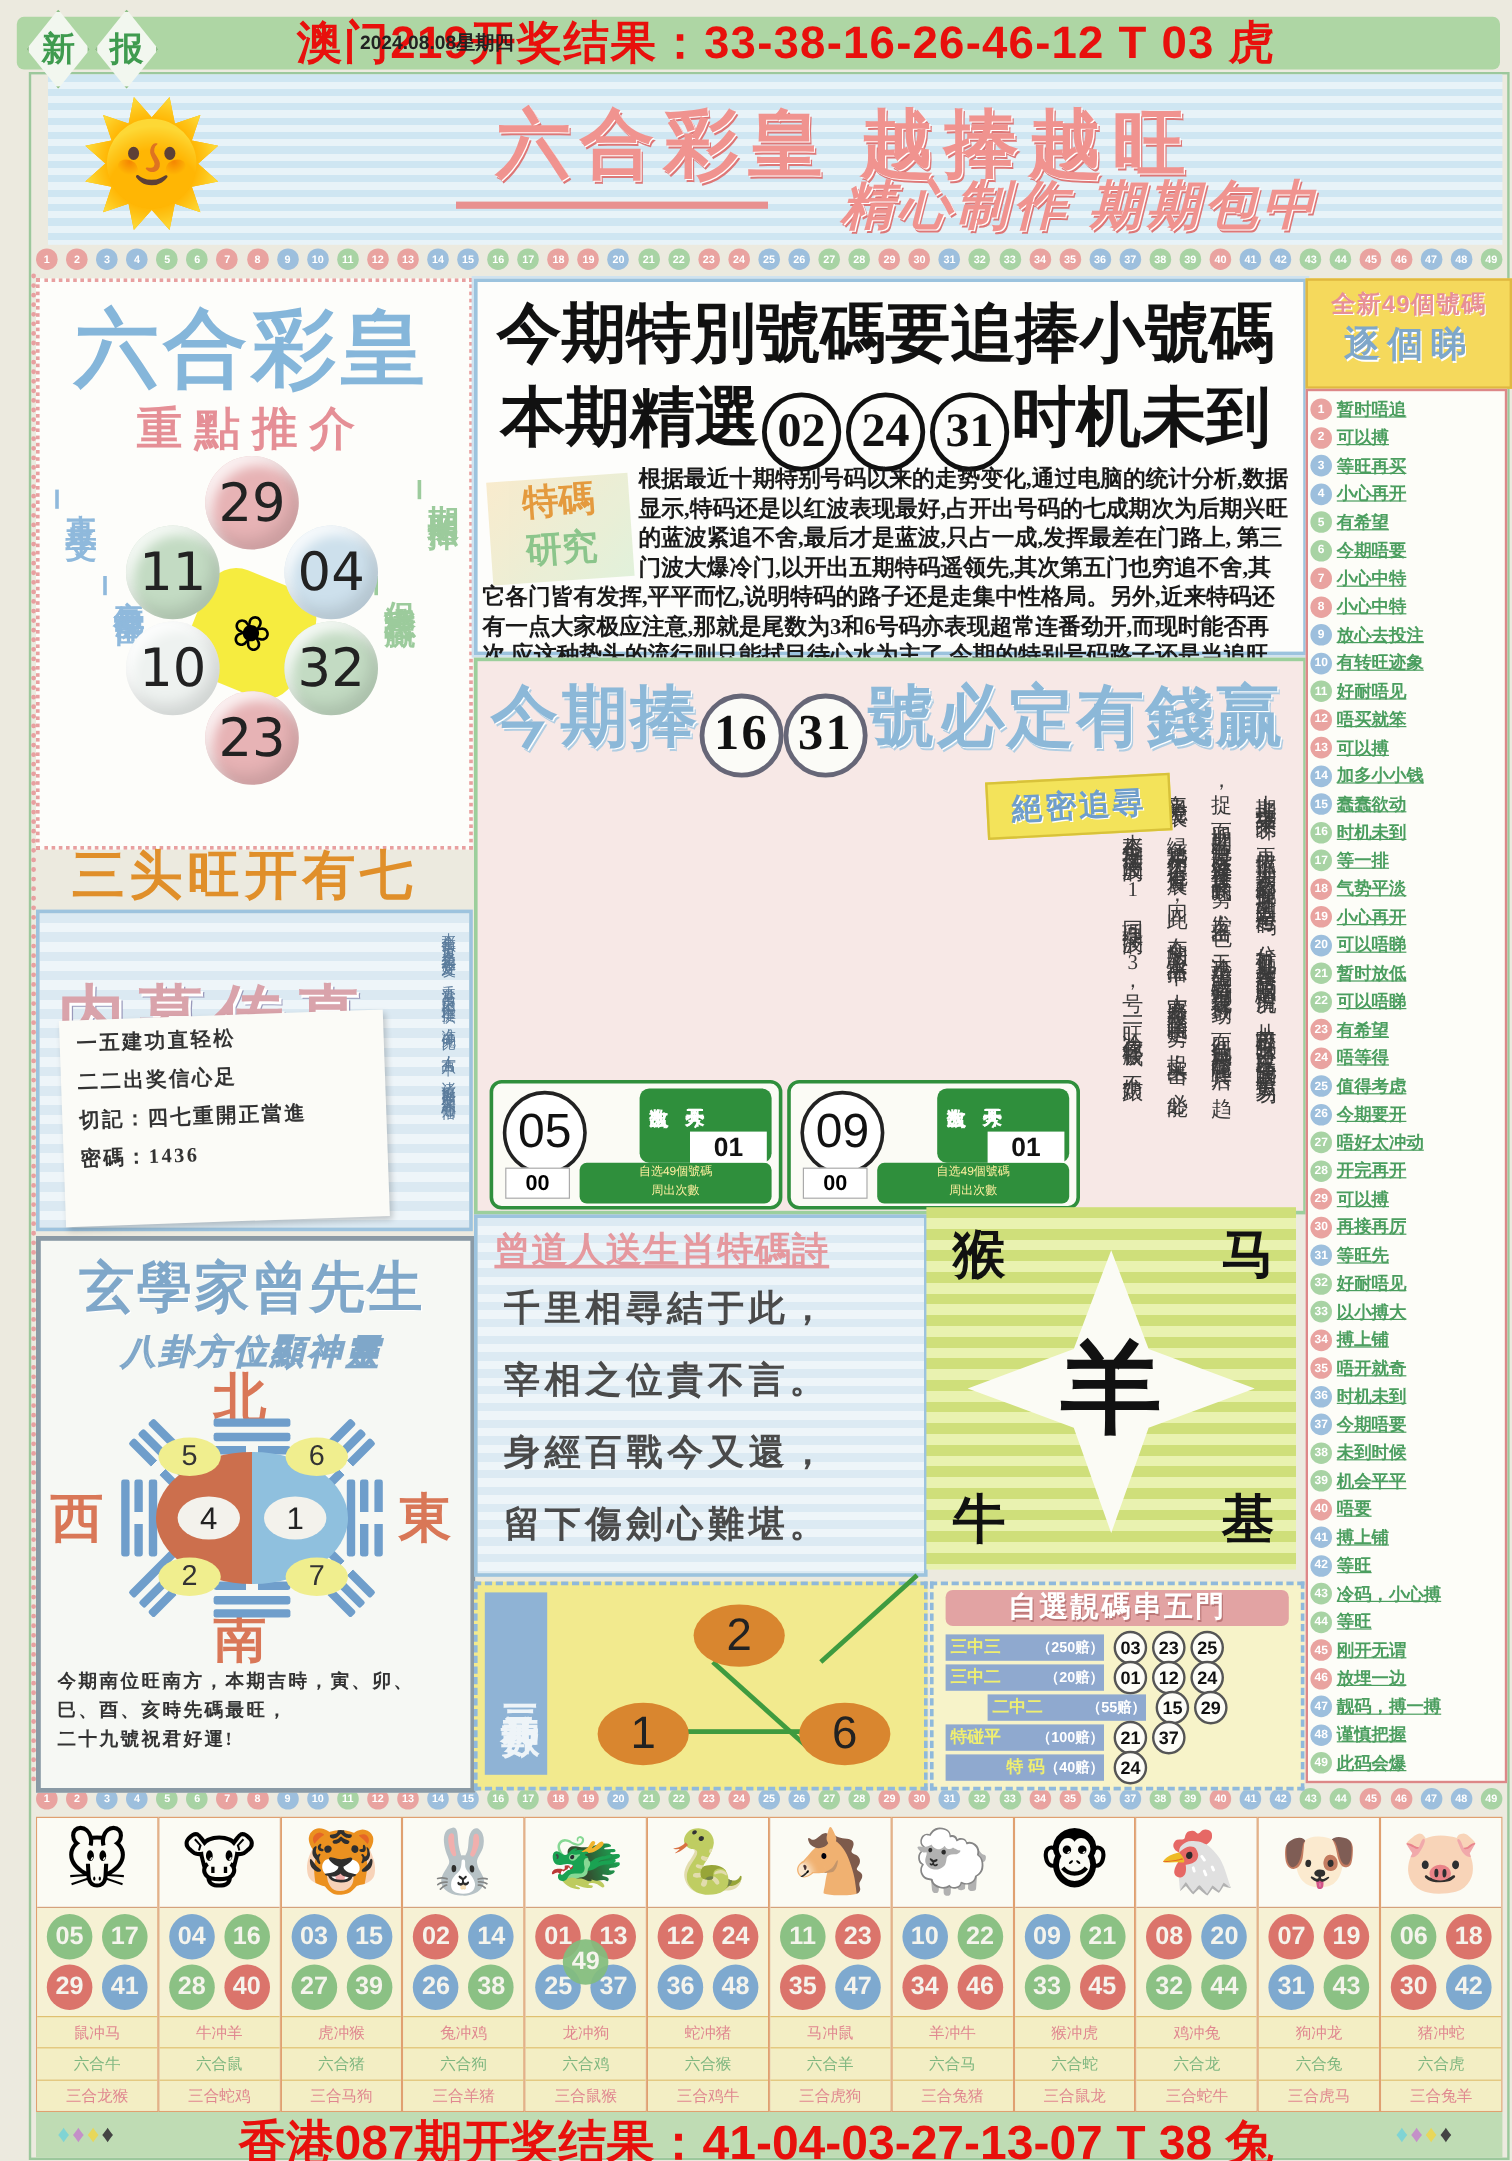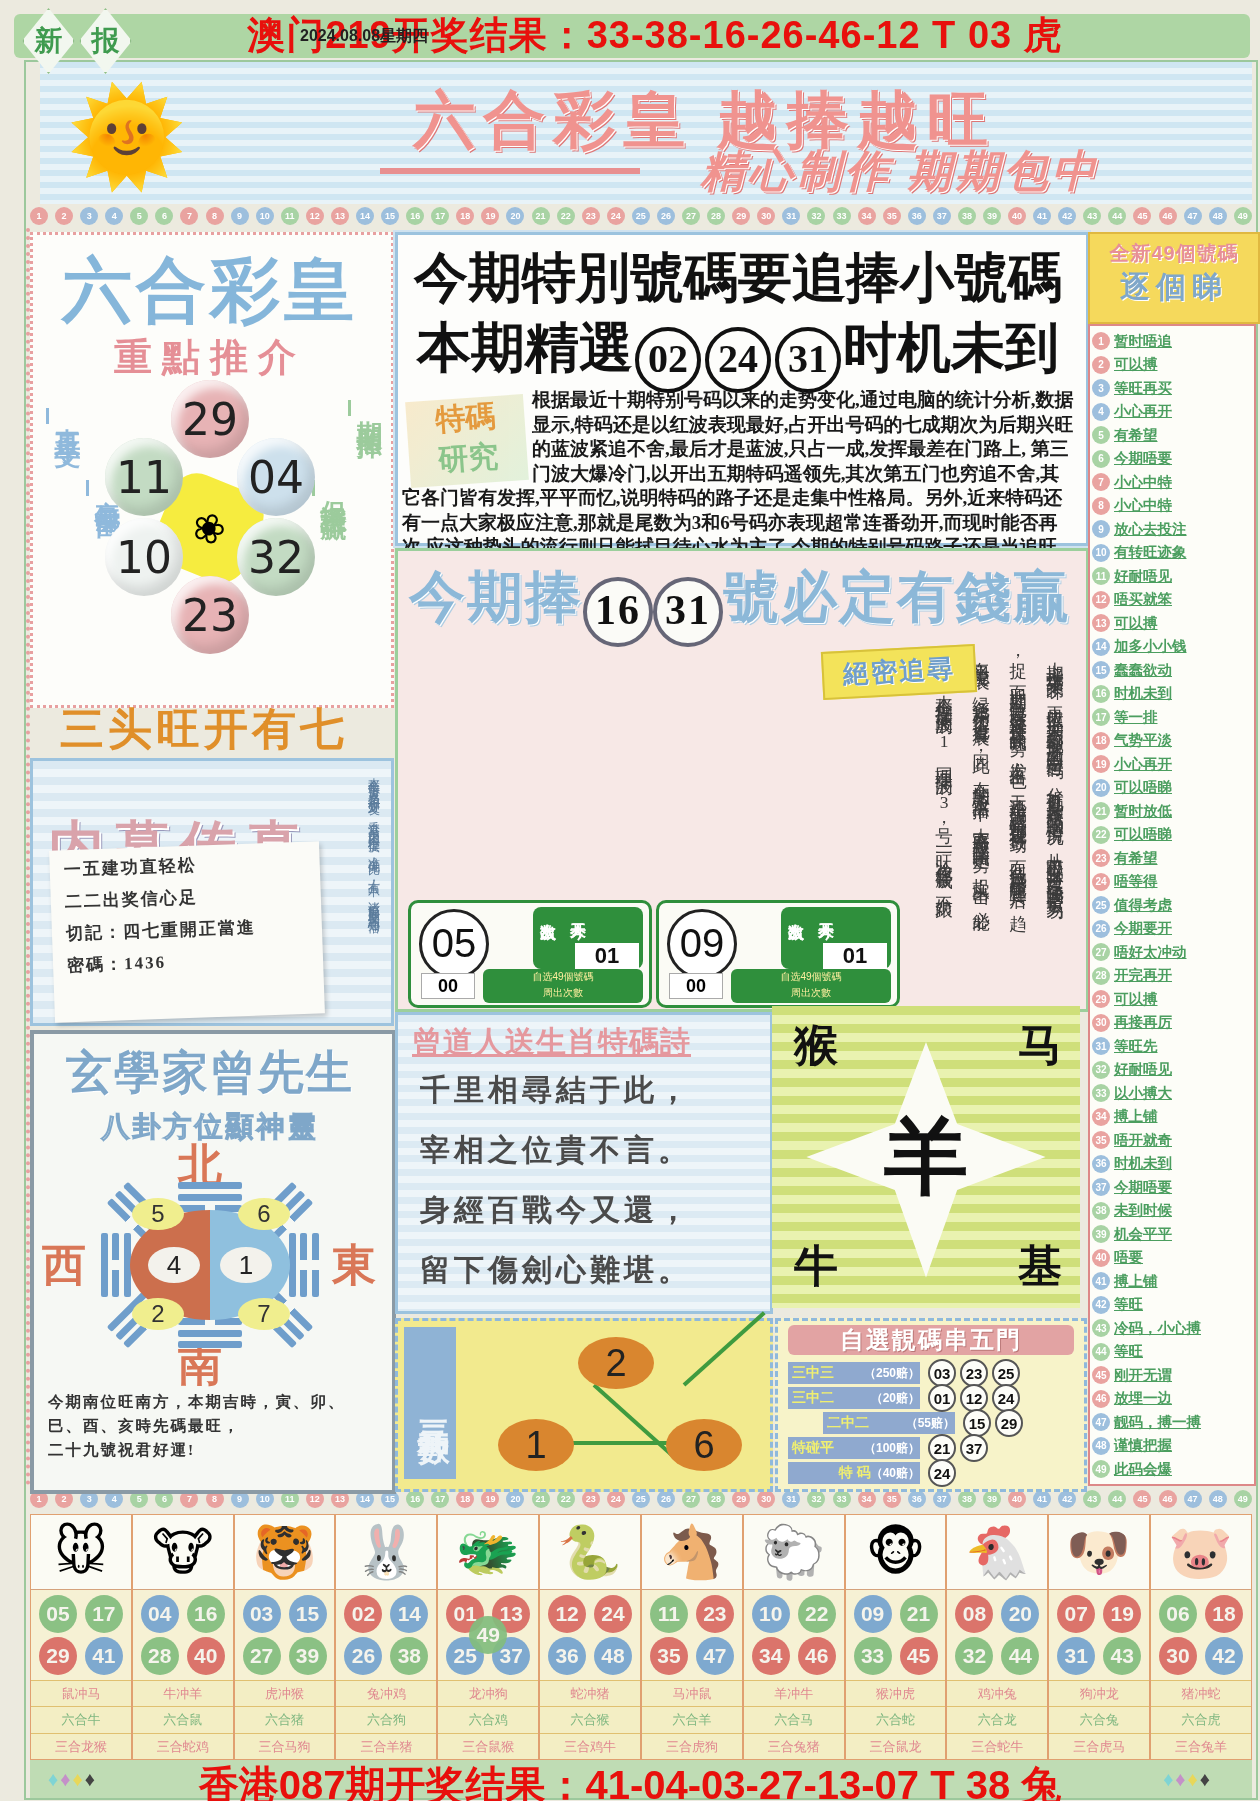--- a/index.html
+++ b/index.html
@@ -55,21 +55,21 @@
   #insider-note{left:52px;top:846px;width:250px;height:160px;background:#fbfbf7;transform:rotate(-2deg);
       box-shadow:2px 3px 5px rgba(0,0,0,.2);padding:8px 6px 4px 14px;}
   #insider-note .line{font-size:17px;color:#333;font-family:"Liberation Serif",serif;font-weight:bold;
       margin-bottom:9px;letter-spacing:2px;}
   #insider-side{left:316px;top:768px;width:66px;height:244px;writing-mode:vertical-rl;text-orientation:upright;
       font-size:12px;color:#5b7c9c;letter-spacing:2px;line-height:16px;}
   #master{left:30px;top:1030px;width:358px;height:456px;border:4px solid #8a9aa5;background:#f6f8f4;}
   #master-title{left:40px;top:1042px;width:340px;text-align:center;font-size:46px;font-weight:bold;color:#7fa7c9;
       letter-spacing:2px;font-family:"Liberation Serif",serif;text-shadow:1px 1px 0 #fff;}
   #master-sub{left:40px;top:1108px;width:340px;text-align:center;font-size:28px;font-weight:bold;color:#9fc0da;
-      letter-spacing:3px;-webkit-text-stroke:1px #7fa7c9;color:transparent;}
+      letter-spacing:3px;-webkit-text-stroke:1px #7fa7c9;color:transparent;font-style:italic;}
   #bagua{left:60px;top:1140px;width:300px;height:240px;}
   .dir{position:absolute;font-size:44px;font-weight:bold;color:#d97757;font-family:"Liberation Serif",serif;}
   .trig{position:absolute;width:64px;height:30px;display:flex;flex-direction:column;justify-content:space-between;}
   .trig div{height:7px;background:#6f9ecb;border-radius:2px;}
   .trig .split{background:linear-gradient(90deg,#6f9ecb 0 42%,transparent 42% 58%,#6f9ecb 58% 100%);}
   #yinyang{position:absolute;left:70px;top:70px;width:160px;height:110px;border-radius:50%;
       background:linear-gradient(90deg,#cc6f4d 0 50%,#8fc0de 50% 100%);overflow:hidden;}
   .yyeye{position:absolute;width:52px;height:36px;background:#f3f2ec;border-radius:50%;top:37px;
       display:flex;align-items:center;justify-content:center;font-size:26px;color:#222;}
   .blob{position:absolute;width:52px;height:32px;background:#f0ee8e;border-radius:50%;

